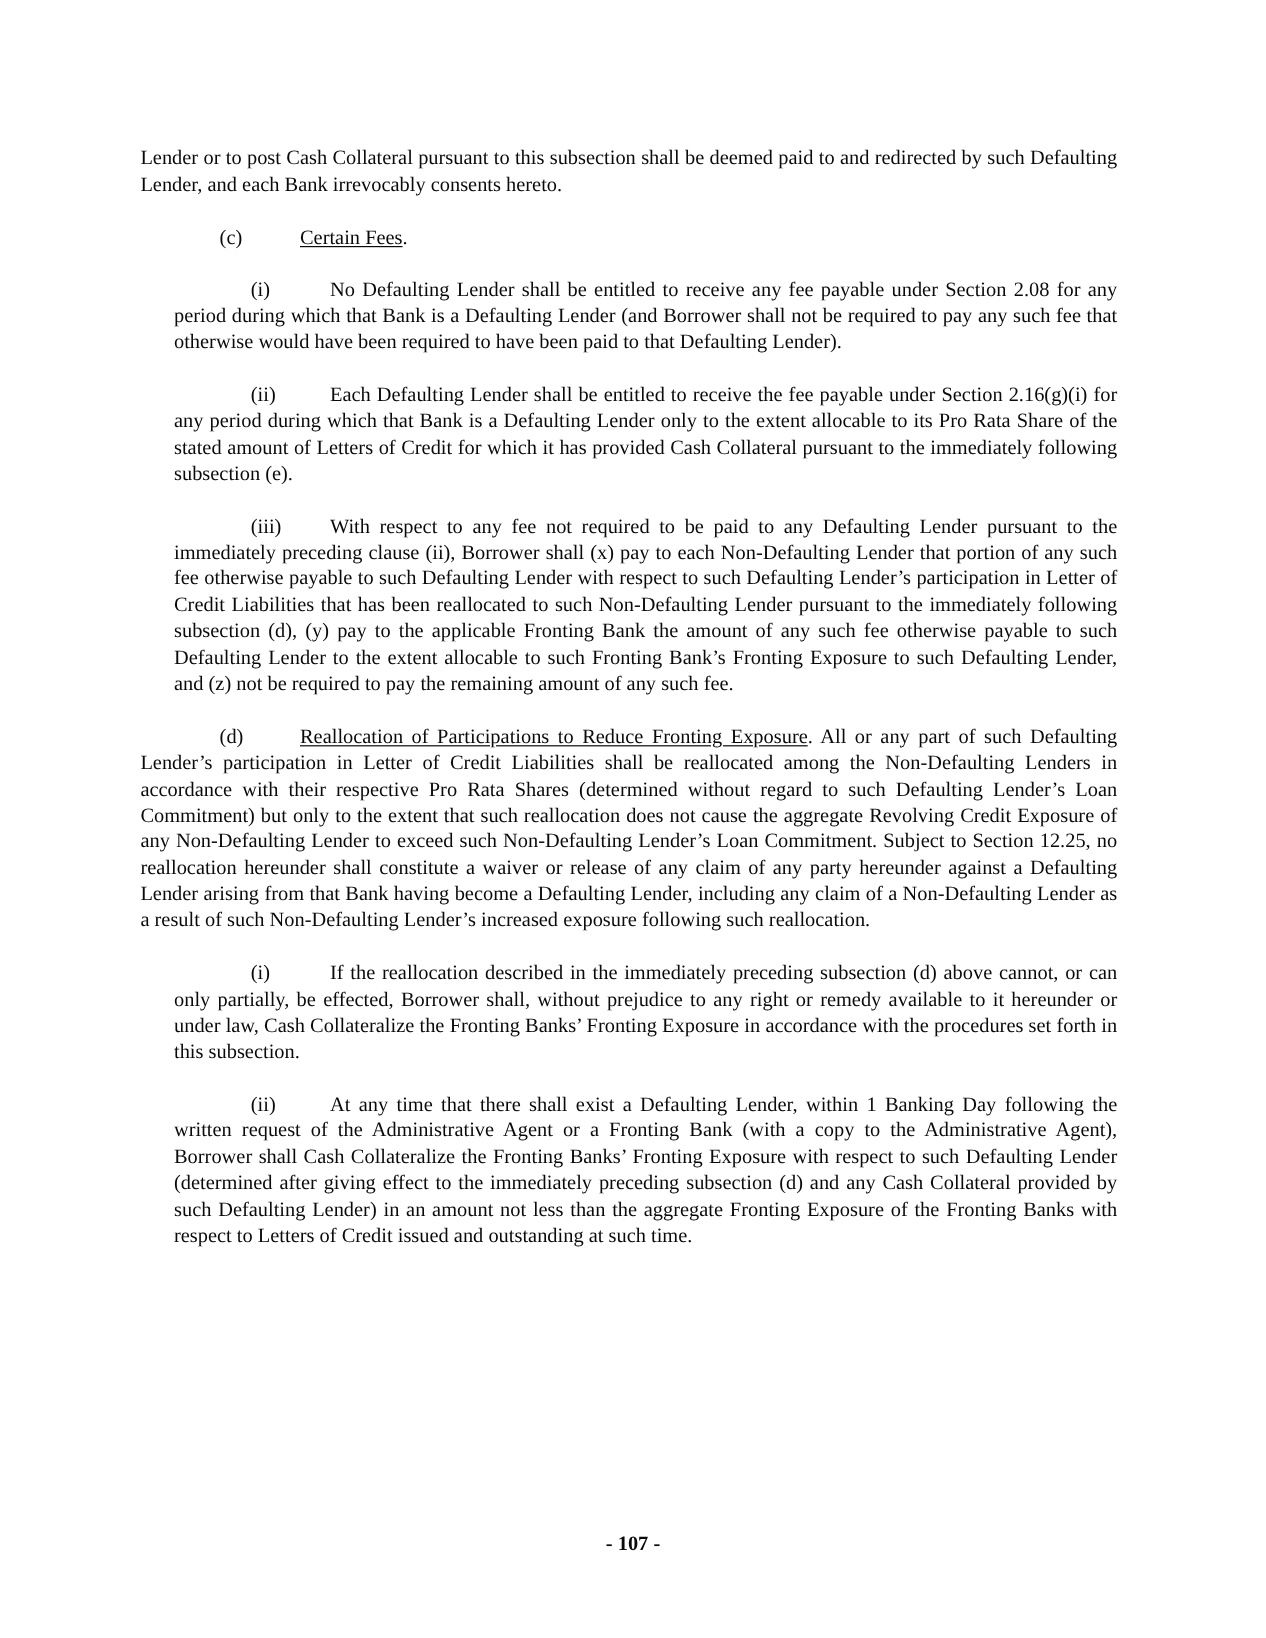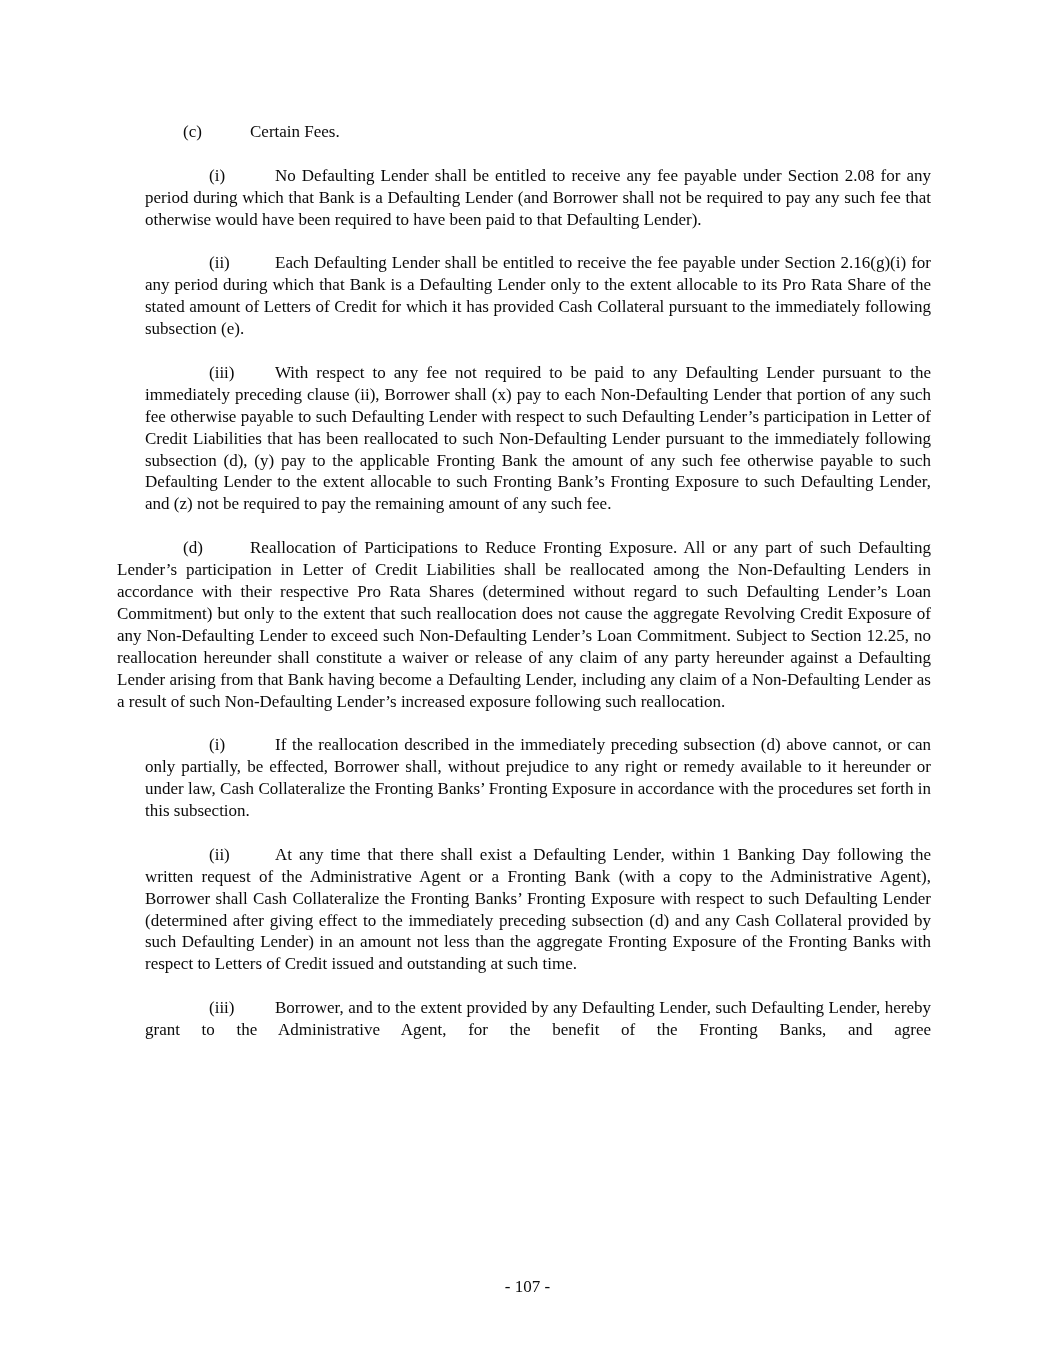--- a/index.html
+++ b/index.html
@@ -24,51 +24,52 @@
     line-height: 21.9px;
     text-align: justify;
     text-justify: inter-word;
   }
   
   .h1 { text-indent: 66px; }
   .tab1 { display: inline-block; width: 67px; text-indent: 0; }
   
   .sub { margin-left: 28px; text-indent: 64px; }
   .tab2 { display: inline-block; width: 66px; text-indent: 0; }
-  .underline { text-underline-offset: 2px; }
+  .underline { text-decoration: underline; text-underline-offset: 2px; }
   
   .cut { text-align-last: justify; }
   .footer {
     position: absolute;
     top: 1276px;
     left: 0;
     width: 1055px;
     text-align: center;
     font-size: 17px;
     line-height: 21.9px;
+    font-weight: bold;
   }
 </style>
 </head>
 <body>
 
 <div class="content">
 
+  <p class="para"><span>Lender or to post Cash Collateral pursuant to this subsection shall be deemed paid to and redirected by such Defaulting Lender, and each Bank irrevocably consents hereto.</span></p>
 
   <p class="para h1"><span class="tab1">(c)</span><span class="underline">Certain Fees</span><span>.</span></p>
 
   <p class="para sub"><span class="tab2">(i)</span><span>No Defaulting Lender shall be entitled to receive any fee payable under Section 2.08 for any period during which that Bank is a Defaulting Lender (and Borrower shall not be required to pay any such fee that otherwise would have been required to have been paid to that Defaulting Lender).</span></p>
 
   <p class="para sub"><span class="tab2">(ii)</span><span>Each Defaulting Lender shall be entitled to receive the fee payable under Section 2.16(g)(i) for any period during which that Bank is a Defaulting Lender only to the extent allocable to its Pro Rata Share of the stated amount of Letters of Credit for which it has provided Cash Collateral pursuant to the immediately following subsection (e).</span></p>
 
   <p class="para sub"><span class="tab2">(iii)</span><span>With respect to any fee not required to be paid to any Defaulting Lender pursuant to the immediately preceding clause (ii), Borrower shall (x) pay to each Non-Defaulting Lender that portion of any such fee otherwise payable to such Defaulting Lender with respect to such Defaulting Lender’s participation in Letter of Credit Liabilities that has been reallocated to such Non-Defaulting Lender pursuant to the immediately following subsection (d), (y) pay to the applicable Fronting Bank the amount of any such fee otherwise payable to such Defaulting Lender to the extent allocable to such Fronting Bank’s Fronting Exposure to such Defaulting Lender, and (z) not be required to pay the remaining amount of any such fee.</span></p>
 
   <p class="para h1"><span class="tab1">(d)</span><span class="underline">Reallocation of Participations to Reduce Fronting Exposure</span><span>. </span><span>All or any part of such Defaulting Lender’s participation in Letter of Credit Liabilities shall be reallocated among the Non-Defaulting Lenders in accordance with their respective Pro Rata Shares (determined without regard to such Defaulting Lender’s Loan Commitment) but only to the extent that such reallocation does not cause the aggregate Revolving Credit Exposure of any Non-Defaulting Lender to exceed such Non-Defaulting Lender’s Loan Commitment. Subject to Section 12.25, no reallocation hereunder shall constitute a waiver or release of any claim of any party hereunder against a Defaulting Lender arising from that Bank having become a Defaulting Lender, including any claim of a Non-Defaulting Lender as a result of such Non-Defaulting Lender’s increased exposure following such reallocation.</span></p>
 
 
   <p class="para sub"><span class="tab2">(i)</span><span>If the reallocation described in the immediately preceding subsection (d) above cannot, or can only partially, be effected, Borrower shall, without prejudice to any right or remedy available to it hereunder or under law, Cash Collateralize the Fronting Banks’ Fronting Exposure in accordance with the procedures set forth in this subsection.</span></p>
 
   <p class="para sub"><span class="tab2">(ii)</span><span>At any time that there shall exist a Defaulting Lender, within 1 Banking Day following the written request of the Administrative Agent or a Fronting Bank (with a copy to the Administrative Agent), Borrower shall Cash Collateralize the Fronting Banks’ Fronting Exposure with respect to such Defaulting Lender (determined after giving effect to the immediately preceding subsection (d) and any Cash Collateral provided by such Defaulting Lender) in an amount not less than the aggregate Fronting Exposure of the Fronting Banks with respect to Letters of Credit issued and outstanding at such time.</span></p>
 
-  <p class="para sub cut"><span class="tab2">(iii)</span><span>Borrower, and to the extent provided by any Defaulting Lender, such Defaulting Lender, hereby grant to the Administrative Agent, for the benefit of the Fronting Banks, and agree</span></p>
 
 </div>
 
 <div class="footer"><span>- 107 -</span></div>
 
 </body></html>

